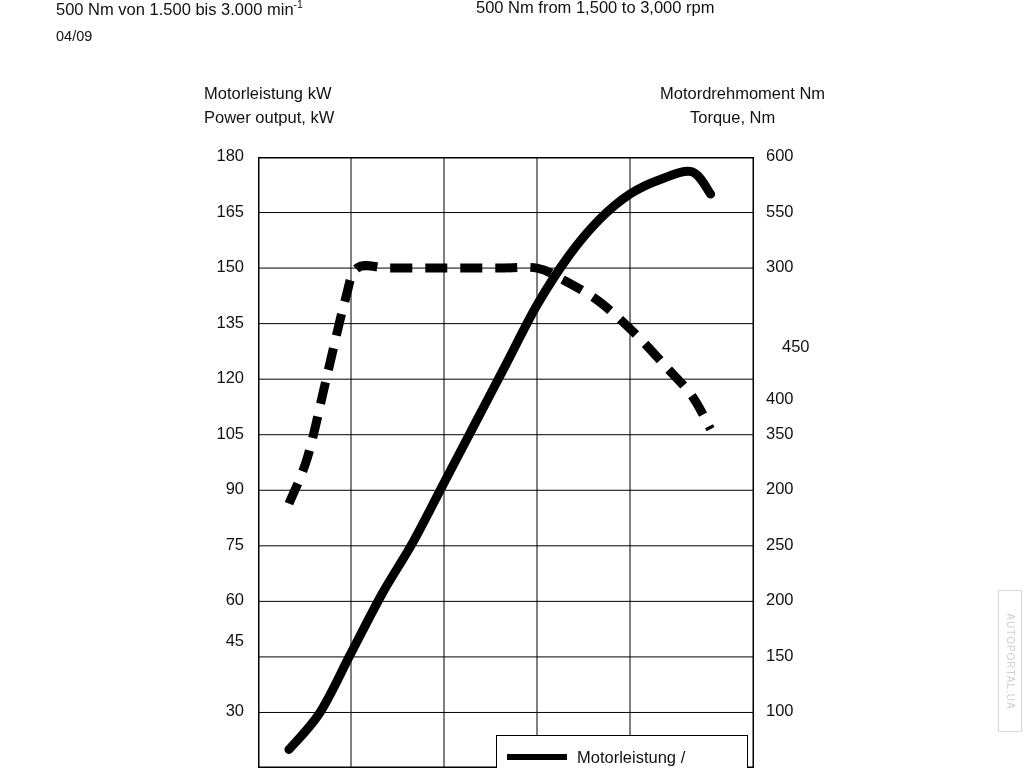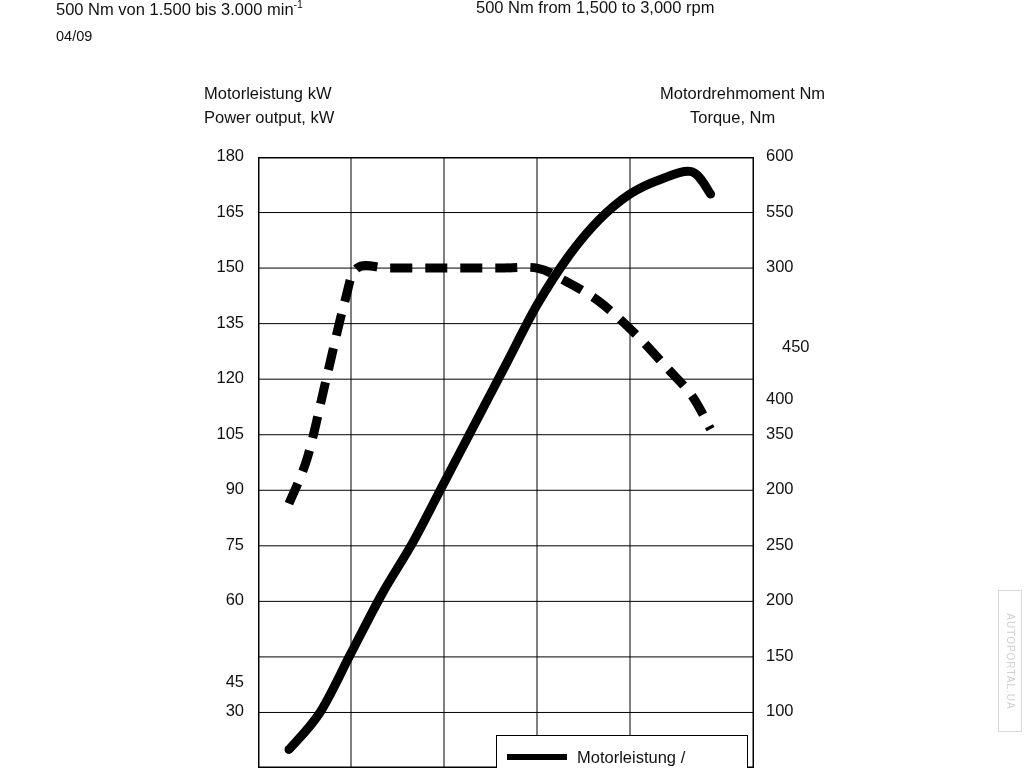--- a/index.html
+++ b/index.html
@@ -146,21 +146,21 @@
 <div id="ticks-left">
     <div class="tick tick-left" style="position: absolute; right: 0px; top: 146px;">180</div>
     <div class="tick tick-left" style="position: absolute; right: 0px; top: 201.545px;">165</div>
     <div class="tick tick-left" style="position: absolute; right: 0px; top: 257.091px;">150</div>
     <div class="tick tick-left" style="position: absolute; right: 0px; top: 312.636px;">135</div>
     <div class="tick tick-left" style="position: absolute; right: 0px; top: 368.182px;">120</div>
     <div class="tick tick-left" style="position: absolute; right: 0px; top: 423.727px;">105</div>
     <div class="tick tick-left" style="position: absolute; right: 0px; top: 479.273px;">90</div>
     <div class="tick tick-left" style="position: absolute; right: 0px; top: 534.818px;">75</div>
     <div class="tick tick-left" style="position: absolute; right: 0px; top: 590.364px;">60</div>
-    <div class="tick tick-left" style="position: absolute; right: 0px; top: 672px;">45</div>
+    <div class="tick tick-left" style="position: absolute; right: 0px; top: 631px;">45</div>
     <div class="tick tick-left" style="position: absolute; right: 0px; top: 701.455px;">30</div>
   </div>
 <div id="ticks-right">
     <div class="tick tick-right" style="position: absolute; left: 0px; top: 146px;">600</div>
     <div class="tick tick-right" style="position: absolute; left: 0px; top: 201.545px;">550</div>
     <div class="tick tick-right" style="position: absolute; left: 0px; top: 257.091px;">300</div>
     <div class="tick tick-right" style="position: absolute; left: 16px; top: 312.636px; margin-top: 24px;">450</div>
     <div class="tick tick-right" style="position: absolute; left: 0px; top: 389px;">400</div>
     <div class="tick tick-right" style="position: absolute; left: 0px; top: 423.727px;">350</div>
     <div class="tick tick-right" style="position: absolute; left: 0px; top: 479.273px;">200</div>

